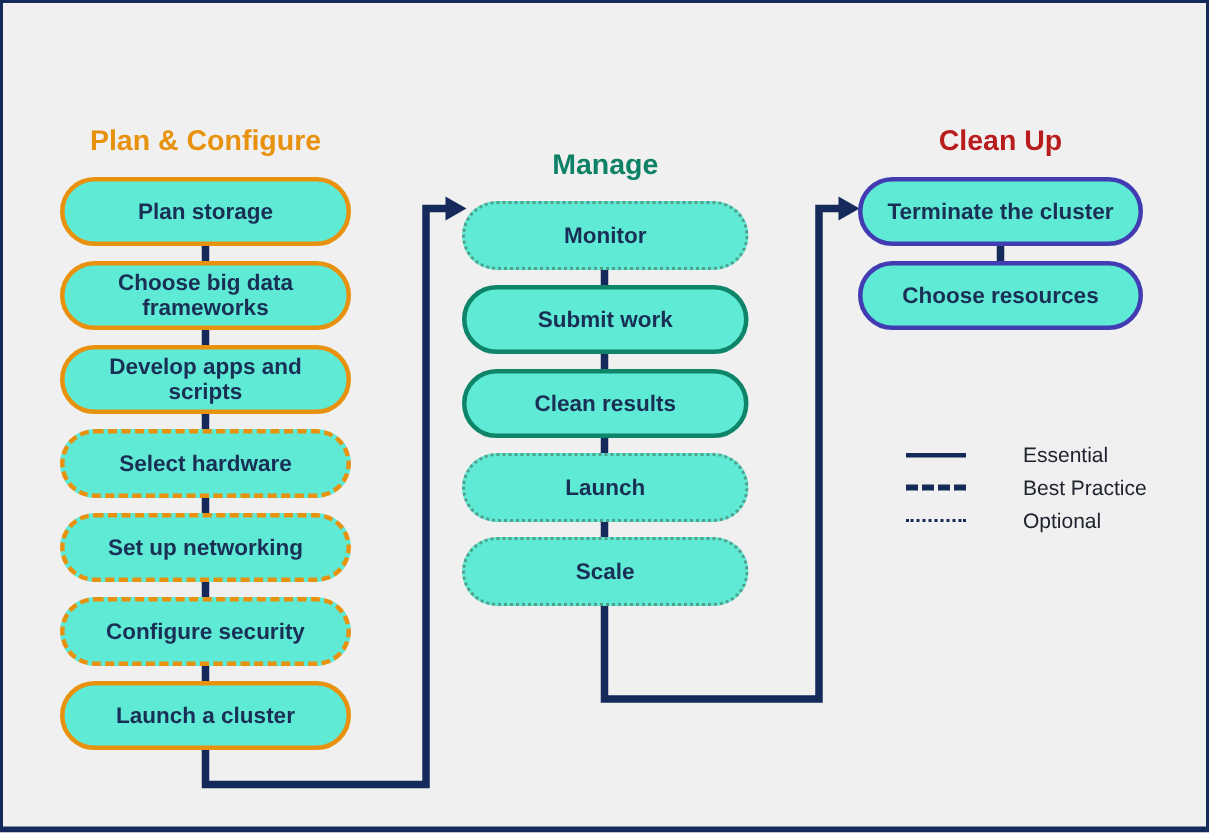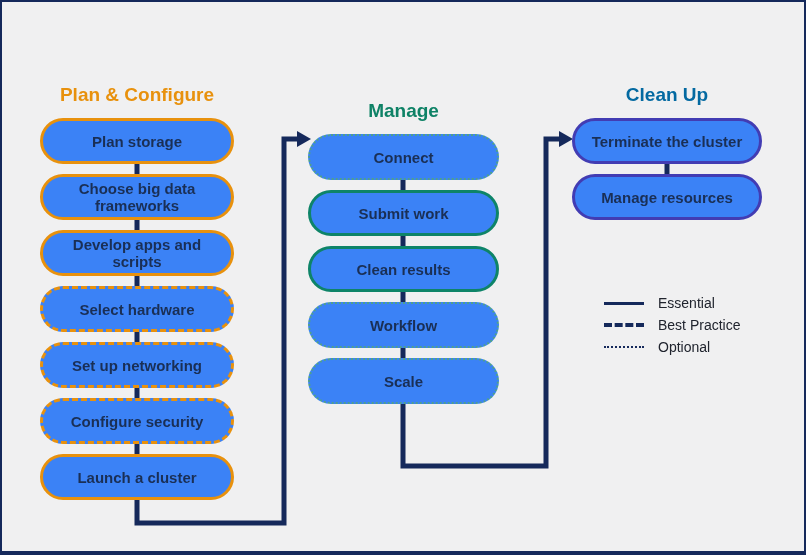--- a/index.html
+++ b/index.html
@@ -23,48 +23,48 @@
   .col-plan{left:38px;width:194px;}
   .col-manage{left:306px;width:191px;}
   .col-clean{left:570px;width:190px;}
   .col-header{
     height:26px;line-height:26px;text-align:center;
     font-size:19px;font-weight:bold;margin-bottom:9px;
   }
   .col-manage .col-header{margin-bottom:8px;margin-top:16px;}
   .hdr-orange{color:#E8910D;}
   .hdr-teal{color:#0E8266;}
-  .hdr-purple{color:#0369a1;}
+  .hdr-purple{color:#b91c1c;}
   .node{
     position:relative;z-index:1;
     box-sizing:border-box;
     height:46px;margin-top:10px;
     border-radius:23px;
-    background:#3b82f6;
+    background:#5eead4;
     display:flex;align-items:center;justify-content:center;
     text-align:center;
     font-size:15px;font-weight:bold;line-height:17px;
     color:#1A2F55;
     padding:0 14px;
   }
   .node:first-of-type{margin-top:0;}
   .b-solid-orange{border:3px solid #E8910D;}
   .b-dash-orange{border:3px dashed #E8910D;}
   .b-solid-teal{border:3px solid #0E8468;}
   .b-dot-teal{border:2px dotted #4FA18C;}
   .b-solid-purple{border:3px solid #423CB3;}
   .connectors{
     position:absolute;top:0;left:0;width:806px;height:555px;
     z-index:0;pointer-events:none;
   }
   .legend{
     position:absolute;left:602px;top:290px;z-index:1;
   }
   .legend-row{
-    display:flex;align-items:center;height:22px;
+    display:flex;align-items:center;height:22px;gap:24px;
   }
   .legend-sample{width:40px;margin-right:14px;height:0;}
   .ls-solid{border-top:3px solid #15295B;}
   .ls-dashed{border-top:4px dashed #15295B;}
   .ls-dotted{border-top:2px dotted #15295B;}
   .legend-label{font-size:14px;color:#20242E;}
 </style>
 </head>
 <body>
 
@@ -85,31 +85,31 @@
     <div class="node b-solid-orange">Choose big data frameworks</div>
     <div class="node b-solid-orange">Develop apps and scripts</div>
     <div class="node b-dash-orange">Select hardware</div>
     <div class="node b-dash-orange">Set up networking</div>
     <div class="node b-dash-orange">Configure security</div>
     <div class="node b-solid-orange">Launch a cluster</div>
   </div>
 
   <div class="col col-manage">
     <div class="col-header hdr-teal">Manage</div>
-    <div class="node b-dot-teal">Connect</div>
+    <div class="node b-dot-teal">Monitor</div>
     <div class="node b-solid-teal">Submit work</div>
     <div class="node b-solid-teal">Clean results</div>
-    <div class="node b-dot-teal">Workflow</div>
+    <div class="node b-dot-teal">Launch</div>
     <div class="node b-dot-teal">Scale</div>
   </div>
 
   <div class="col col-clean">
     <div class="col-header hdr-purple">Clean Up</div>
     <div class="node b-solid-purple">Terminate the cluster</div>
-    <div class="node b-solid-purple">Manage resources</div>
+    <div class="node b-solid-purple">Choose resources</div>
   </div>
 
   <div class="legend">
     <div class="legend-row">
       <div class="legend-sample ls-solid"></div>
       <div class="legend-label">Essential</div>
     </div>
     <div class="legend-row">
       <div class="legend-sample ls-dashed"></div>
       <div class="legend-label">Best Practice</div>

